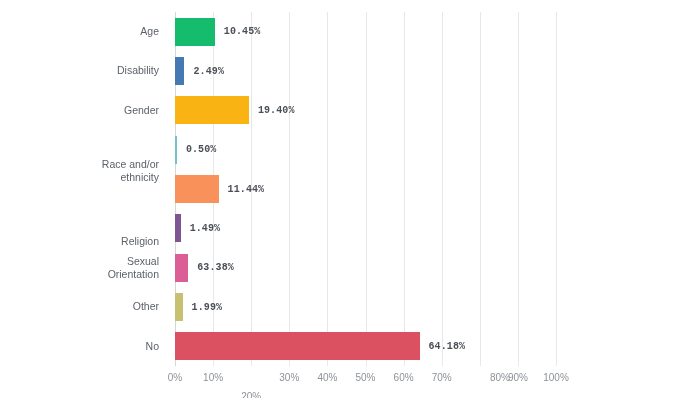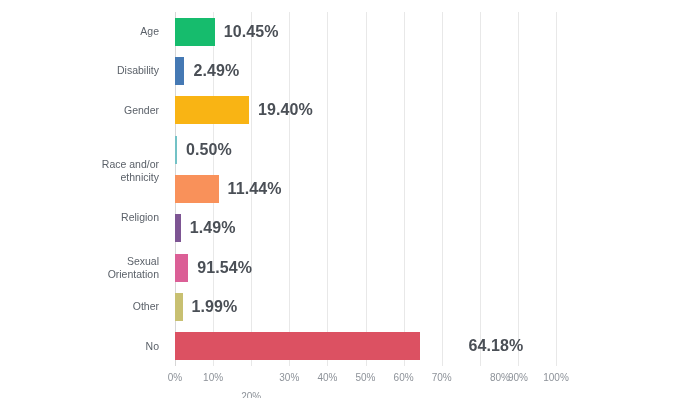--- a/index.html
+++ b/index.html
@@ -54,26 +54,27 @@
     display: flex;
     align-items: center;
   }
 
   .bar {
     height: 100%;
     min-width: 1px;
   }
 
   .bar-value {
-    font-size: 16px;
+    font-size: 10px;
     color: #4a4f56;
     font-weight: bold;
     white-space: nowrap;
     margin-left: 9px;
     letter-spacing: 0.1px;
+    font-family: Liberation Mono, monospace;
   }
 
   
   #cat-labels {
     position: absolute;
     left: 0;
     top: 12px;
     width: 168px;
     height: 354px;
   }
@@ -150,40 +151,40 @@
         <div class="row" style="top: 163px; height: 28px;">
           <div class="bar" style="width: 43.5864px; background: rgb(249, 145, 90);"></div>
           <span class="bar-value">11.44%</span>
         </div>
         <div class="row" style="top: 202.333px; height: 28px;">
           <div class="bar" style="width: 5.6769px; background: rgb(125, 85, 147);"></div>
           <span class="bar-value">1.49%</span>
         </div>
         <div class="row" style="top: 241.667px; height: 28px;">
           <div class="bar" style="width: 13.2588px; background: rgb(219, 95, 150);"></div>
-          <span class="bar-value">91.54%</span>
+          <span class="bar-value">63.38%</span>
         </div>
         <div class="row" style="top: 281px; height: 28px;">
           <div class="bar" style="width: 7.5819px; background: rgb(200, 192, 113);"></div>
           <span class="bar-value">1.99%</span>
         </div>
-        <div class="row" style="top: 320.333px; height: 28px; gap: 40px;">
+        <div class="row" style="top: 320.333px; height: 28px;">
           <div class="bar" style="width: 244.526px; background: rgb(220, 81, 98);"></div>
           <span class="bar-value">64.18%</span>
         </div>
       </div>
   </div>
 
   <div id="cat-labels">
       <div class="cat-label" style="top: 5.66667px; height: 28px;">Age</div>
       <div class="cat-label" style="top: 45px; height: 28px;">Disability</div>
       <div class="cat-label" style="top: 84.3333px; height: 28px;">Gender</div>
       <div class="cat-label" style="top: 145px; height: 28px;">Race and/or
 ethnicity</div>
-      <div class="cat-label" style="top: 192px; height: 28px; padding-left: 44px;">Religion</div>
+      <div class="cat-label" style="top: 216px; height: 28px; padding-left: 44px;">Religion</div>
       <div class="cat-label" style="top: 241.667px; height: 28px;">Sexual
 Orientation</div>
       <div class="cat-label" style="top: 281px; height: 28px; padding-left: 20px;">Other</div>
       <div class="cat-label" style="top: 320.333px; height: 28px;">No</div>
     </div>
 
   <div id="x-axis">
       <div class="x-tick" style="left: 0px;">0%</div>
       <div class="x-tick" style="left: 38.1px;">10%</div>
       <div class="x-tick" style="left: 76.2px; margin-top: 19px;">20%</div>

